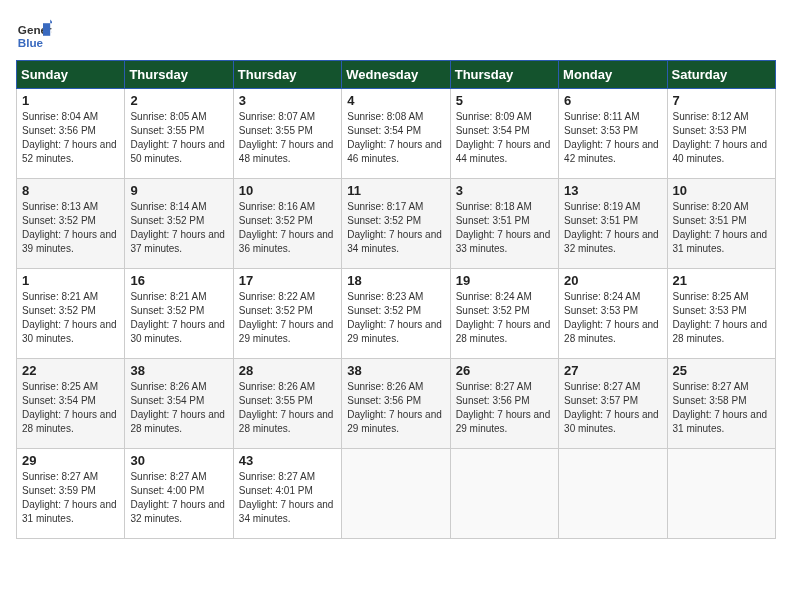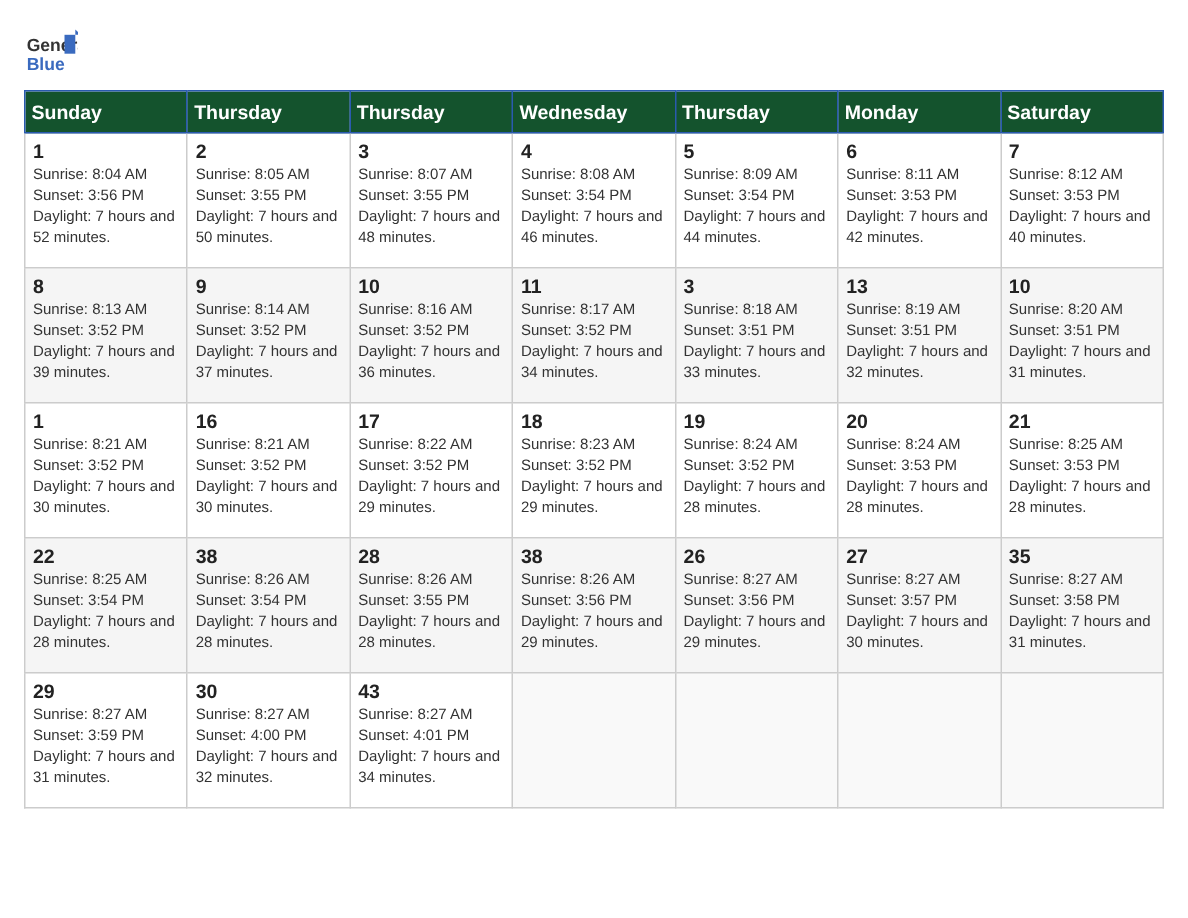--- a/index.html
+++ b/index.html
@@ -233,21 +233,21 @@
         </td>
         <td>
           <span class="day-num">26</span>
           <div class="day-info">Sunrise: 8:27 AM<br>Sunset: 3:56 PM<br>Daylight: 7 hours and 29 minutes.</div>
         </td>
         <td>
           <span class="day-num">27</span>
           <div class="day-info">Sunrise: 8:27 AM<br>Sunset: 3:57 PM<br>Daylight: 7 hours and 30 minutes.</div>
         </td>
         <td>
-          <span class="day-num">35</span>
+          <span class="day-num">25</span>
           <div class="day-info">Sunrise: 8:27 AM<br>Sunset: 3:58 PM<br>Daylight: 7 hours and 31 minutes.</div>
         </td>
       </tr>
       <tr>
         <td>
           <span class="day-num">29</span>
           <div class="day-info">Sunrise: 8:27 AM<br>Sunset: 3:59 PM<br>Daylight: 7 hours and 31 minutes.</div>
         </td>
         <td>
           <span class="day-num">30</span>

